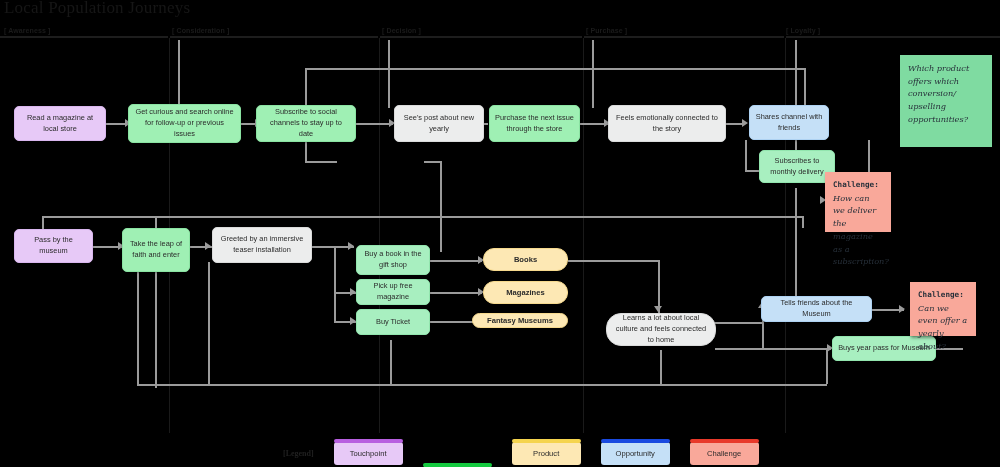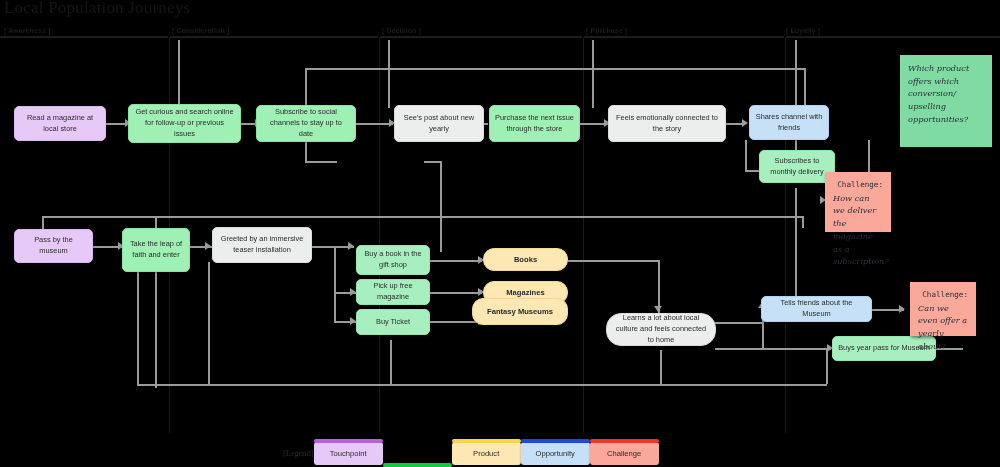--- a/index.html
+++ b/index.html
@@ -28,39 +28,39 @@
   .n-neutral{background:#eceded;border:1px solid #dadbdb;}
   .n-opp{background:#c5e0f7;border:1px solid #aed2f2;}
   .n-prod{background:#fde8b4;border:1px solid #f6d98d;border-radius:11px;
           font-weight:bold;font-size:7.6px;}
 
   
   .sticky{position:absolute;box-sizing:border-box;padding:7px 8px;
           font-family:"DejaVu Serif",serif;font-size:8.2px;line-height:1.55;
           color:#27303a;box-shadow:1px 2px 3px rgba(0,0,0,.4);font-style:italic;}
   .sticky b{font-style:normal;font-family:"DejaVu Sans Mono",monospace;
-            font-size:7.6px;display:block;margin-bottom:1px;font-weight:normal;text-align:right;}
+            font-size:7.6px;display:block;margin-bottom:1px;font-weight:bold;}
   .s-green{background:#7fdba1;}
   .s-red{background:#f9a89a;}
 
   
   .ln{position:absolute;background:#9b9b9b;}
   .lnh{height:2px;}
   .lnv{width:2px;}
   .arw{position:absolute;width:0;height:0;}
   .arw-r{border-top:4px solid transparent;border-bottom:4px solid transparent;
          border-left:6px solid #9b9b9b;}
   .arw-d{border-left:4px solid transparent;border-right:4px solid transparent;
          border-top:6px solid #9b9b9b;}
   .arw-u{border-left:4px solid transparent;border-right:4px solid transparent;
          border-bottom:6px solid #9b9b9b;}
 
   
   .legend-wrap{position:absolute;left:283px;top:441px;height:24px;display:flex;
-               align-items:center;gap:0;}
+               align-items:center;gap:20px;}
   .legend-title{font-size:8px;color:#202020;font-weight:bold;
                 font-family:"Liberation Serif",serif;}
   .chip{position:relative;width:69px;height:23px;display:flex;align-items:center;
         justify-content:center;font-size:7.6px;color:#2b2b2b;border-radius:3px;
         box-shadow:0 1px 2px rgba(0,0,0,.4);}
   .chip .cap{position:absolute;left:0;right:0;top:-3px;height:4px;border-radius:2px;}
 </style>
 </head>
 <body>
 
@@ -189,21 +189,21 @@
   <div class="node n-inter" style="left:122px;top:228px;width:68px;height:44px;">Take the leap of faith and enter</div>
 
   <div class="node n-inter2" style="left:356px;top:245px;width:74px;height:30px;">Buy a book in the gift shop</div>
 
   <div class="node n-neutral" style="left:212px;top:227px;width:100px;height:36px;">Greeted by an immersive teaser installation</div>
   <div class="node n-inter2" style="left:356px;top:279px;width:74px;height:26px;">Pick up free magazine</div>
   <div class="node n-inter2" style="left:356px;top:309px;width:74px;height:26px;">Buy Ticket</div>
 
   <div class="node n-prod" style="left:483px;top:248px;width:85px;height:23px;">Books</div>
   <div class="node n-prod" style="left:483px;top:281px;width:85px;height:23px;">Magazines</div>
-  <div class="node n-prod" style="left:472px;top:298px;width:96px;height:27px;">Fantasy Museums</div>
+  <div class="node n-prod" style="left:472px;top:313px;width:96px;height:15px;">Fantasy Museums</div>
 
   <div class="node n-neutral" style="left:606px;top:313px;width:110px;height:33px;border-radius:15px;">Learns a lot about local culture and feels connected to home</div>
 
   <div class="node n-opp" style="left:761px;top:296px;width:111px;height:26px;">Tells friends about the Museum</div>
 
   <div class="node n-inter2" style="left:832px;top:336px;width:104px;height:25px;text-align:center;">Buys year pass for Museum</div>
 
   <div class="sticky s-green" style="left:900px;top:55px;width:92px;height:92px;">
     <span>Which product offers which conversion/ upselling opportunities?</span>
   </div>

